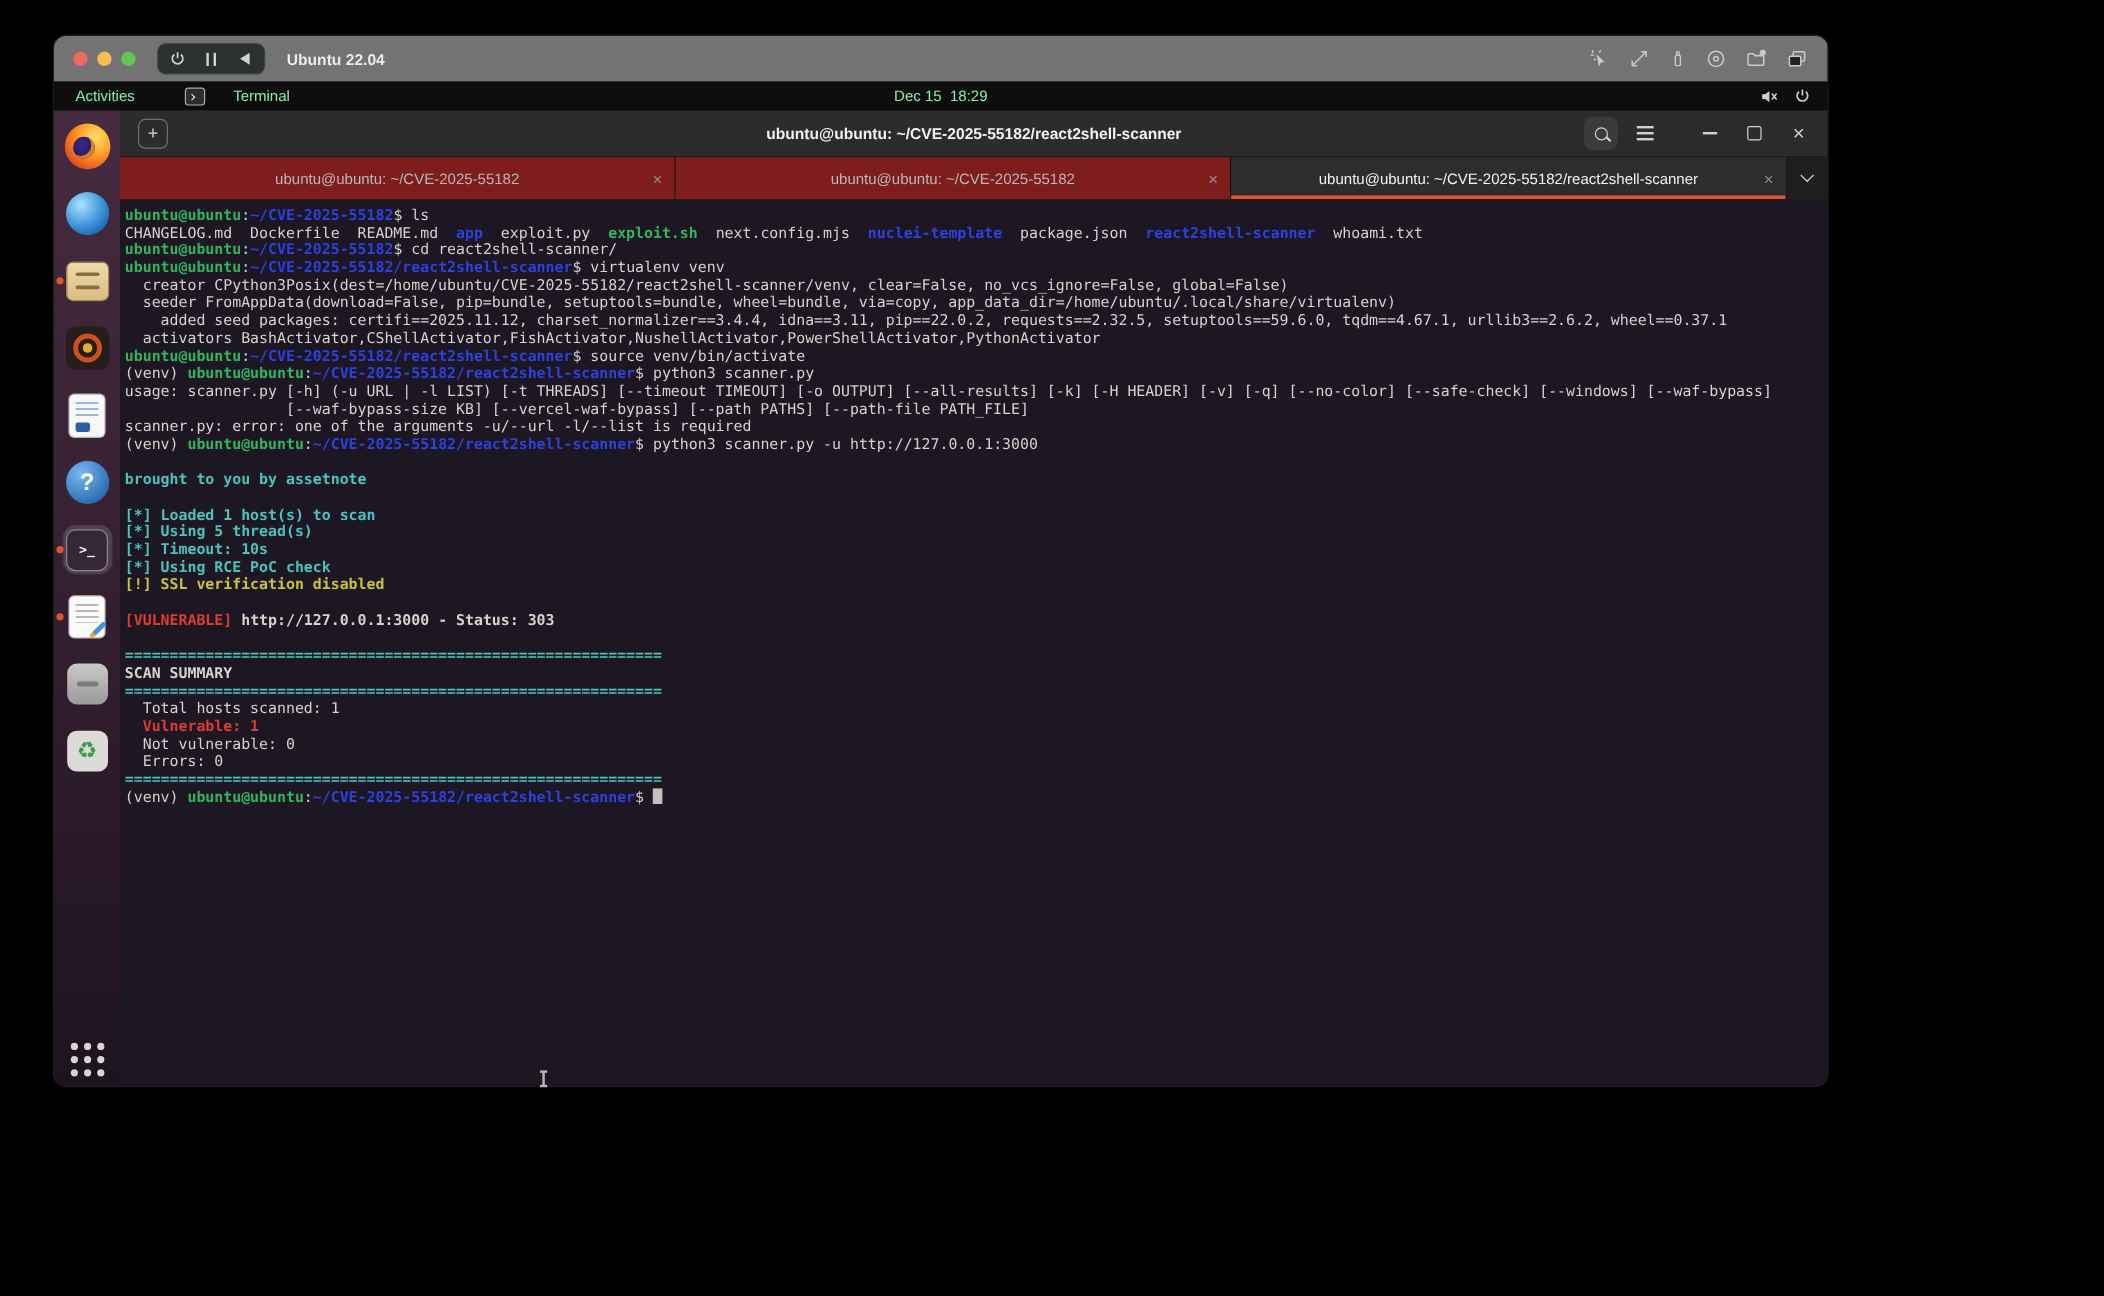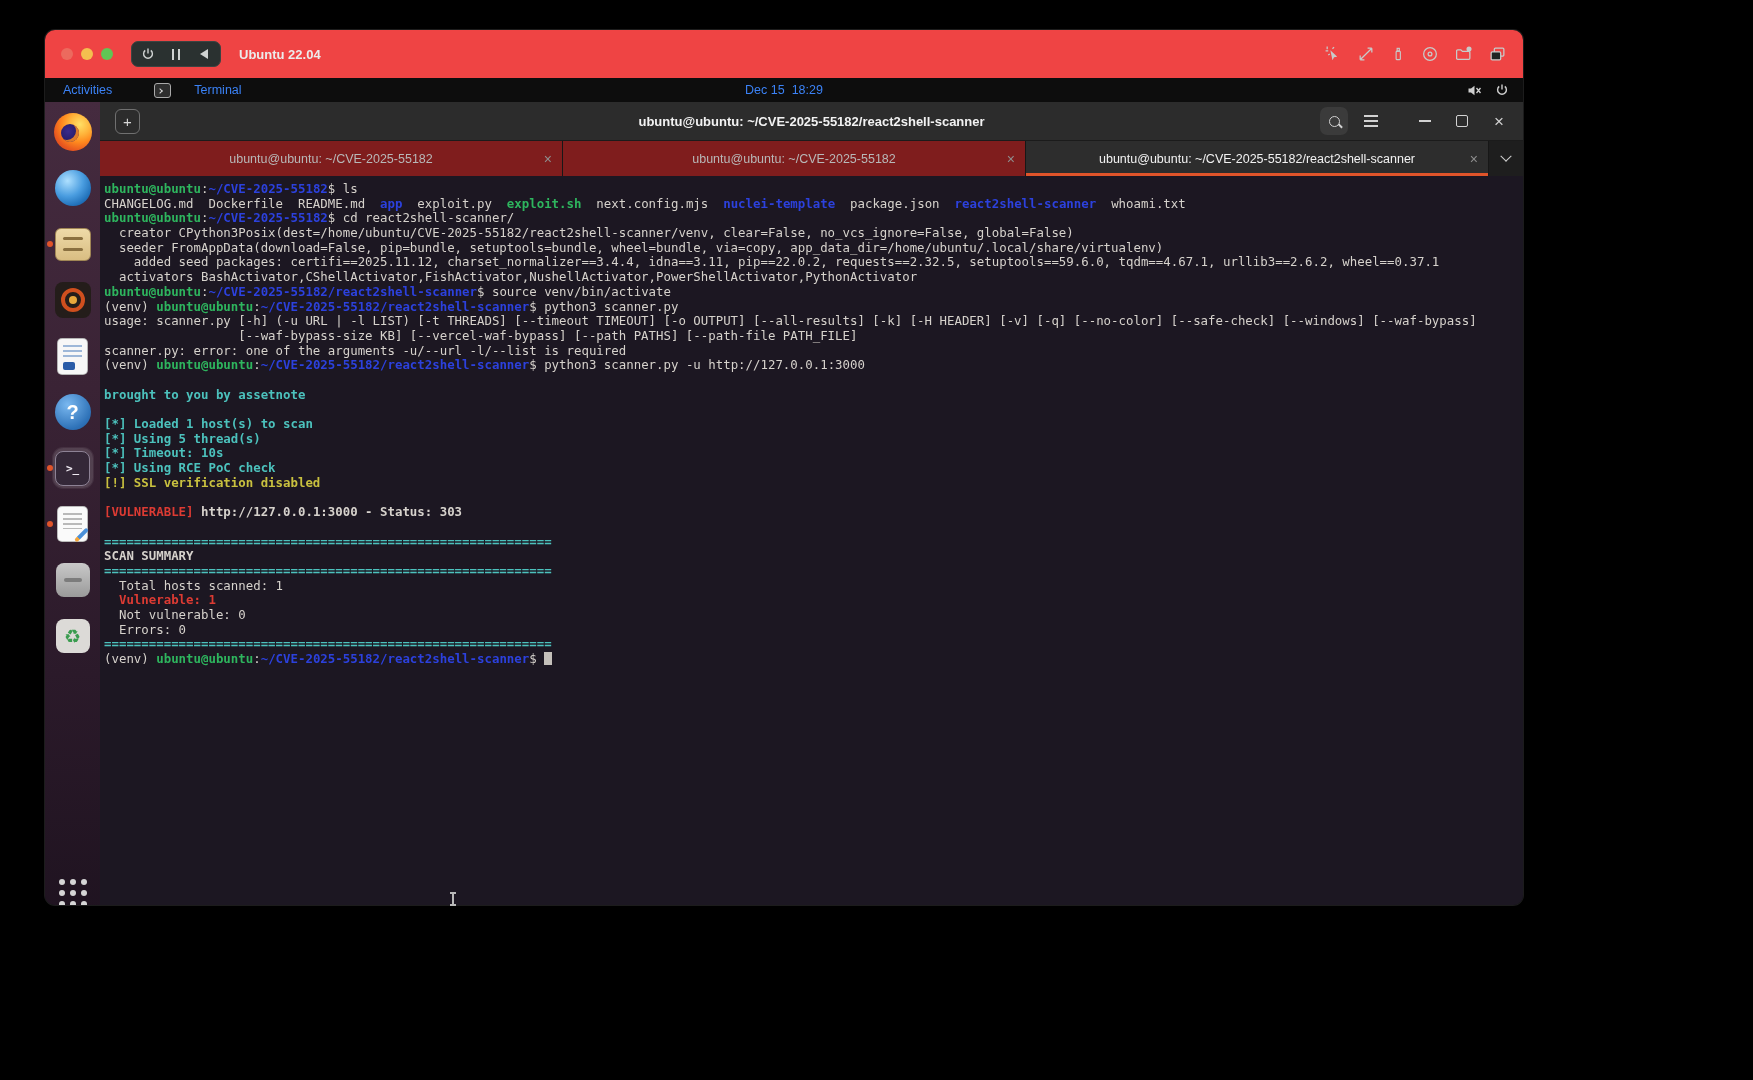--- a/index.html
+++ b/index.html
@@ -1,34 +1,34 @@
 <!DOCTYPE html>
 <html style="--accent: #e0542a; --term-bg: #1c1722; --term-fg: #d6d2cc; --term-green: #2eb55e; --term-blue: #2c41dd; --term-cyan: #4cc2bd; --term-yellow: #c9c13f; --term-red: #dd3b33;"><head>
 <meta charset="utf-8">
 <style>
   html,body{margin:0;padding:0;width:1753px;height:1080px;background:#000;overflow:hidden;
     font-family:"Liberation Sans",sans-serif;}
   .window{position:absolute;left:45px;top:30px;width:1478px;height:875px;border-radius:10px;
     overflow:hidden;background:#101010;box-shadow:0 0 0 1px #1c1c1c;}
   
-  .mac-titlebar{height:48px;background:#ef4444;display:flex;align-items:center;padding:0 16px;}
+  .mac-titlebar{height:38px;background:#737373;display:flex;align-items:center;padding:0 16px;}
   .traffic{display:flex;gap:8px;align-items:center;}
   .tl{width:12px;height:12px;border-radius:50%;}
   .tl.red{background:#ec6a5e}.tl.yellow{background:#f4bf4f}.tl.green{background:#61c554}
   .pill{display:flex;align-items:center;background:#2a3130;border:1px solid #3c4342;border-radius:7px;
     height:24px;margin-left:18px;padding:0 2px;}
   .pill-btn{width:28px;height:22px;display:flex;align-items:center;justify-content:center;color:#cfd3d2;}
   .pause-bars{display:flex;gap:4px;}
   .pause-bars i{display:block;width:2px;height:11px;background:#cfd3d2;}
   .tri-left{width:0;height:0;border-right:8px solid #cfd3d2;border-top:5.5px solid transparent;border-bottom:5.5px solid transparent;}
   .mac-title{margin-left:18px;color:#ececec;font-weight:bold;font-size:13px;}
   .mac-right{margin-left:auto;display:flex;gap:15px;align-items:center;}
   .mac-right svg{display:block;}
   
-  .gnome-bar{height:24px;background:#0d0d0d;color:#3b82f6;font-size:12.5px;display:flex;
+  .gnome-bar{height:24px;background:#0d0d0d;color:#86efac;font-size:12.5px;display:flex;
     align-items:center;padding:0 14px;position:relative;}
   .gb-activities{padding:0 4px;}
   .gb-app{display:flex;align-items:center;gap:23px;margin-left:38px;}
   .ti-box{width:15px;height:13px;border:1px solid #a9a9a9;border-radius:3px;background:#2e2e2e;position:relative;display:block;}
   .ti-box::before{content:'';position:absolute;left:3px;top:5px;width:3px;height:3px;
     border-left:1.4px solid #d8d8d8;border-bottom:1.4px solid #d8d8d8;transform:rotate(-135deg);}
   .gb-clock{position:absolute;left:50%;transform:translateX(-50%);white-space:pre;}
   .gb-right{margin-left:auto;display:flex;gap:13px;align-items:center;}
   
   .desktop{height:817px;display:flex;background:var(--term-bg,#1c1722);}
@@ -289,20 +289,21 @@
             </div>
           </span>
         <span class="tab-chevron">
             <i></i>
           </span>
       </div>
       <div class="term-body">
           <div class="term-line"><span class="c-grn b">ubuntu@ubuntu</span><span class="c-fg">:</span><span class="c-blu b">~/CVE-2025-55182</span><span class="c-fg">$ ls</span></div>
           <div class="term-line"><span class="c-fg">CHANGELOG.md  Dockerfile  README.md  </span><span class="c-blu b">app</span><span class="c-fg">  exploit.py  </span><span class="c-grn b">exploit.sh</span><span class="c-fg">  next.config.mjs  </span><span class="c-blu b">nuclei-template</span><span class="c-fg">  package.json  </span><span class="c-blu b">react2shell-scanner</span><span class="c-fg">  whoami.txt</span></div>
           <div class="term-line"><span class="c-grn b">ubuntu@ubuntu</span><span class="c-fg">:</span><span class="c-blu b">~/CVE-2025-55182</span><span class="c-fg">$ cd react2shell-scanner/</span></div>
+          <div class="term-line"><span class="c-grn b">ubuntu@ubuntu</span><span class="c-fg">:</span><span class="c-blu b">~/CVE-2025-55182/react2shell-scanner</span><span class="c-fg">$ virtualenv venv</span></div>
           <div class="term-line"><span class="c-fg">  creator CPython3Posix(dest=/home/ubuntu/CVE-2025-55182/react2shell-scanner/venv, clear=False, no_vcs_ignore=False, global=False)</span></div>
           <div class="term-line"><span class="c-fg">  seeder FromAppData(download=False, pip=bundle, setuptools=bundle, wheel=bundle, via=copy, app_data_dir=/home/ubuntu/.local/share/virtualenv)</span></div>
           <div class="term-line"><span class="c-fg">    added seed packages: certifi==2025.11.12, charset_normalizer==3.4.4, idna==3.11, pip==22.0.2, requests==2.32.5, setuptools==59.6.0, tqdm==4.67.1, urllib3==2.6.2, wheel==0.37.1</span></div>
           <div class="term-line"><span class="c-fg">  activators BashActivator,CShellActivator,FishActivator,NushellActivator,PowerShellActivator,PythonActivator</span></div>
           <div class="term-line"><span class="c-grn b">ubuntu@ubuntu</span><span class="c-fg">:</span><span class="c-blu b">~/CVE-2025-55182/react2shell-scanner</span><span class="c-fg">$ source venv/bin/activate</span></div>
           <div class="term-line"><span class="c-fg">(venv) </span><span class="c-grn b">ubuntu@ubuntu</span><span class="c-fg">:</span><span class="c-blu b">~/CVE-2025-55182/react2shell-scanner</span><span class="c-fg">$ python3 scanner.py</span></div>
           <div class="term-line"><span class="c-fg">usage: scanner.py [-h] (-u URL | -l LIST) [-t THREADS] [--timeout TIMEOUT] [-o OUTPUT] [--all-results] [-k] [-H HEADER] [-v] [-q] [--no-color] [--safe-check] [--windows] [--waf-bypass]</span></div>
           <div class="term-line"><span class="c-fg">                  [--waf-bypass-size KB] [--vercel-waf-bypass] [--path PATHS] [--path-file PATH_FILE]</span></div>
           <div class="term-line"><span class="c-fg">scanner.py: error: one of the arguments -u/--url -l/--list is required</span></div>
           <div class="term-line"><span class="c-fg">(venv) </span><span class="c-grn b">ubuntu@ubuntu</span><span class="c-fg">:</span><span class="c-blu b">~/CVE-2025-55182/react2shell-scanner</span><span class="c-fg">$ python3 scanner.py -u http://127.0.0.1:3000</span></div>

